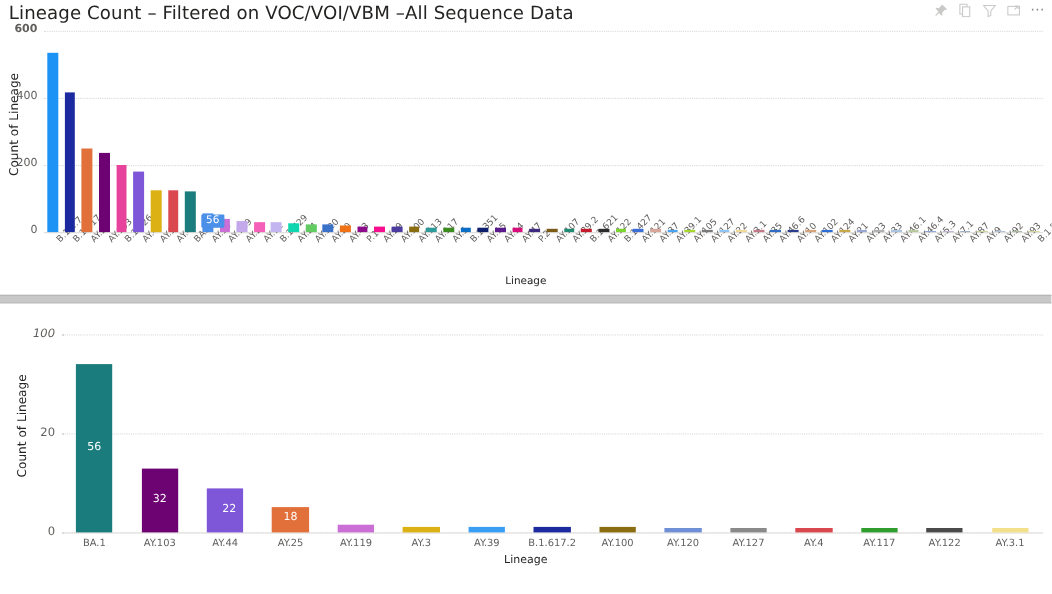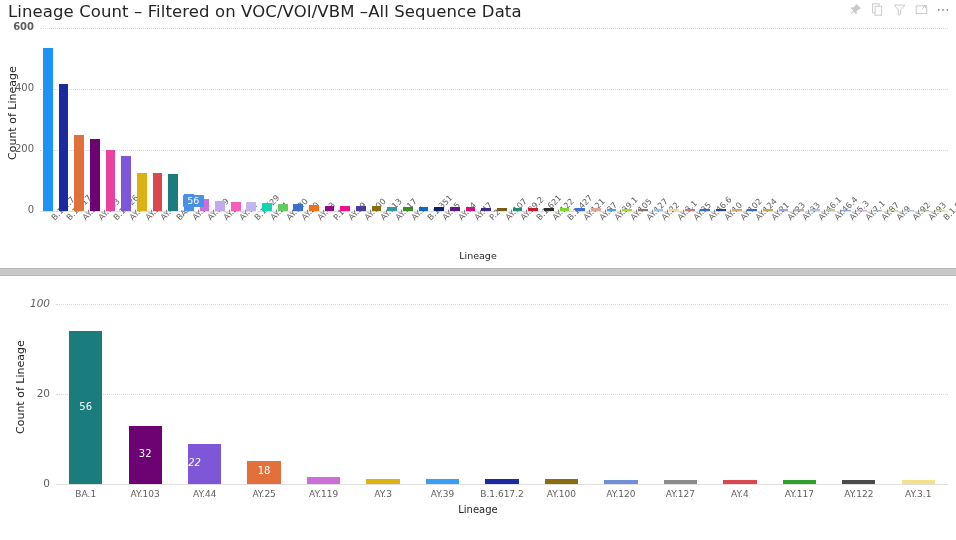--- a/index.html
+++ b/index.html
@@ -264,21 +264,21 @@
         <div class="ytick" style="top: 21px; right: 906px; font-style: italic;">100</div>
         <div class="axisline" style="left: 56px; width: 892px; top: 208px;"></div>
         <div class="ylabel" style="left: 14px; top: 158px;">Count of Lineage</div>
         <div class="bar" title="BA.1: 85" style="left: 69.0827px; width: 33.3013px; height: 153px; top: 55px; background: rgb(26, 124, 125);"></div>
         <div class="bar-datalabel" style="left: 69.0827px; width: 33.3013px; top: 124.5px;">56</div>
         <div class="xlab" style="left: 56px; width: 59.4667px; top: 213px;">BA.1</div>
         <div class="bar" title="AY.103: 32" style="left: 128.549px; width: 33.3013px; height: 57.6px; top: 150.4px; background: rgb(109, 3, 114);"></div>
         <div class="bar-datalabel" style="left: 128.549px; width: 33.3013px; top: 172.2px;">32</div>
         <div class="xlab" style="left: 115.467px; width: 59.4667px; top: 213px;">AY.103</div>
         <div class="bar" title="AY.44: 22" style="left: 188.016px; width: 33.3013px; height: 39.6px; top: 168.4px; background: rgb(126, 87, 216);"></div>
-        <div class="bar-datalabel" style="left: 181px; width: 27px; top: 181.2px; font-style: italic;">22</div>
+        <div class="bar-datalabel" style="left: 195px; width: 27px; top: 181.2px;">22</div>
         <div class="xlab" style="left: 174.933px; width: 59.4667px; top: 213px;">AY.44</div>
         <div class="bar" title="AY.25: 13" style="left: 247.483px; width: 33.3013px; height: 23.4px; top: 184.6px; background: rgb(226, 112, 58);"></div>
         <div class="bar-datalabel" style="left: 247.483px; width: 33.3013px; top: 189.3px;">18</div>
         <div class="xlab" style="left: 234.4px; width: 59.4667px; top: 213px;">AY.25</div>
         <div class="bar" title="AY.119: 4" style="left: 306.949px; width: 33.3013px; height: 7.2px; top: 200.8px; background: rgb(203, 110, 214);"></div>
         <div class="xlab" style="left: 293.867px; width: 59.4667px; top: 213px;">AY.119</div>
         <div class="bar" title="AY.3: 3" style="left: 366.416px; width: 33.3013px; height: 5.4px; top: 202.6px; background: rgb(219, 177, 19);"></div>
         <div class="xlab" style="left: 353.333px; width: 59.4667px; top: 213px;">AY.3</div>
         <div class="bar" title="AY.39: 3" style="left: 425.883px; width: 33.3013px; height: 5.4px; top: 202.6px; background: rgb(59, 158, 245);"></div>
         <div class="xlab" style="left: 412.8px; width: 59.4667px; top: 213px;">AY.39</div>

